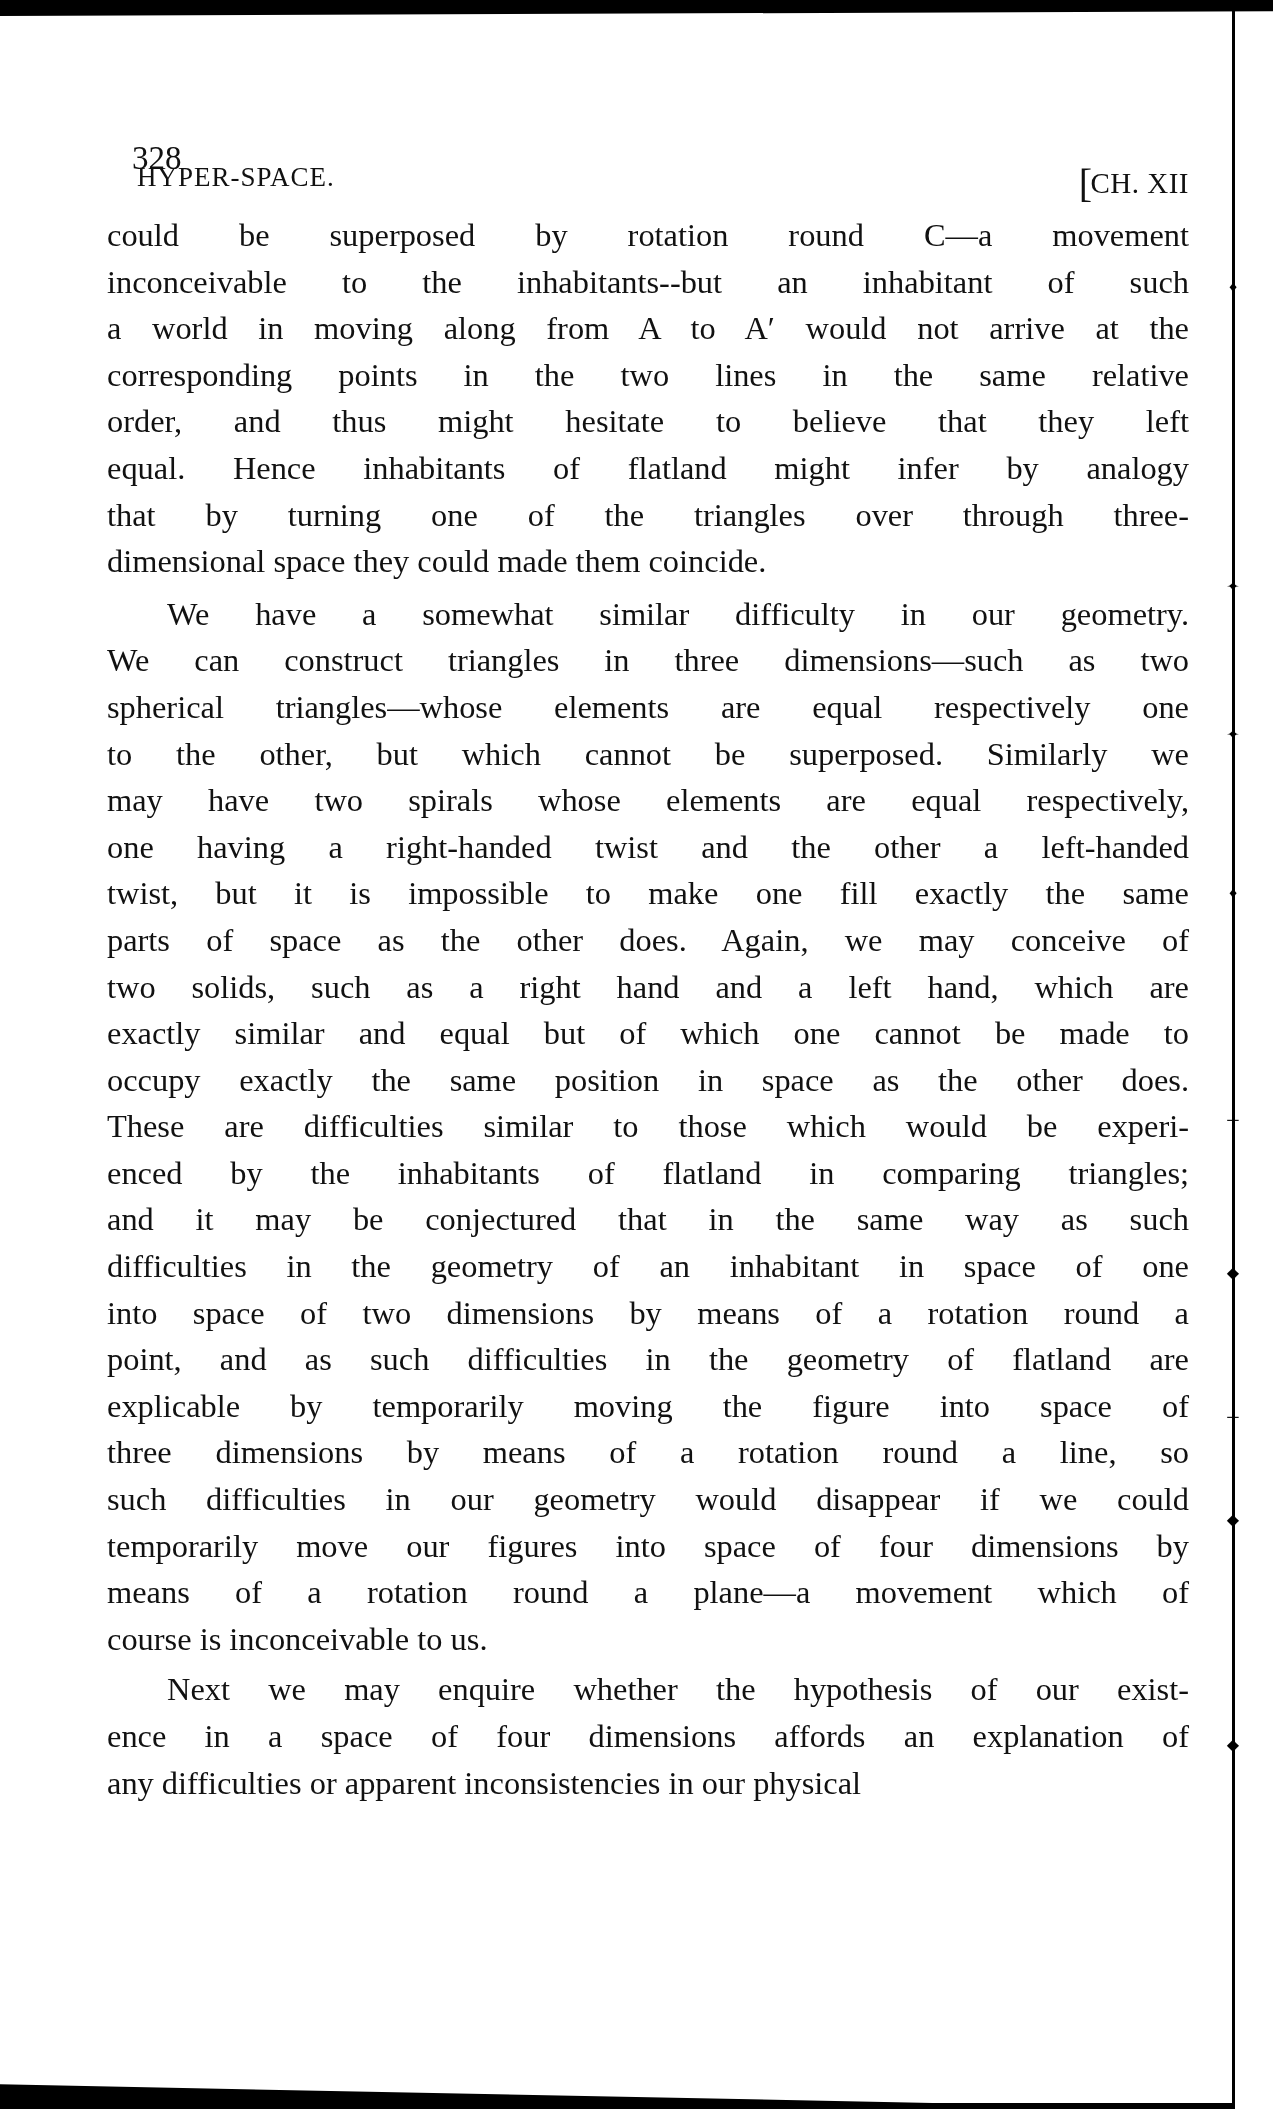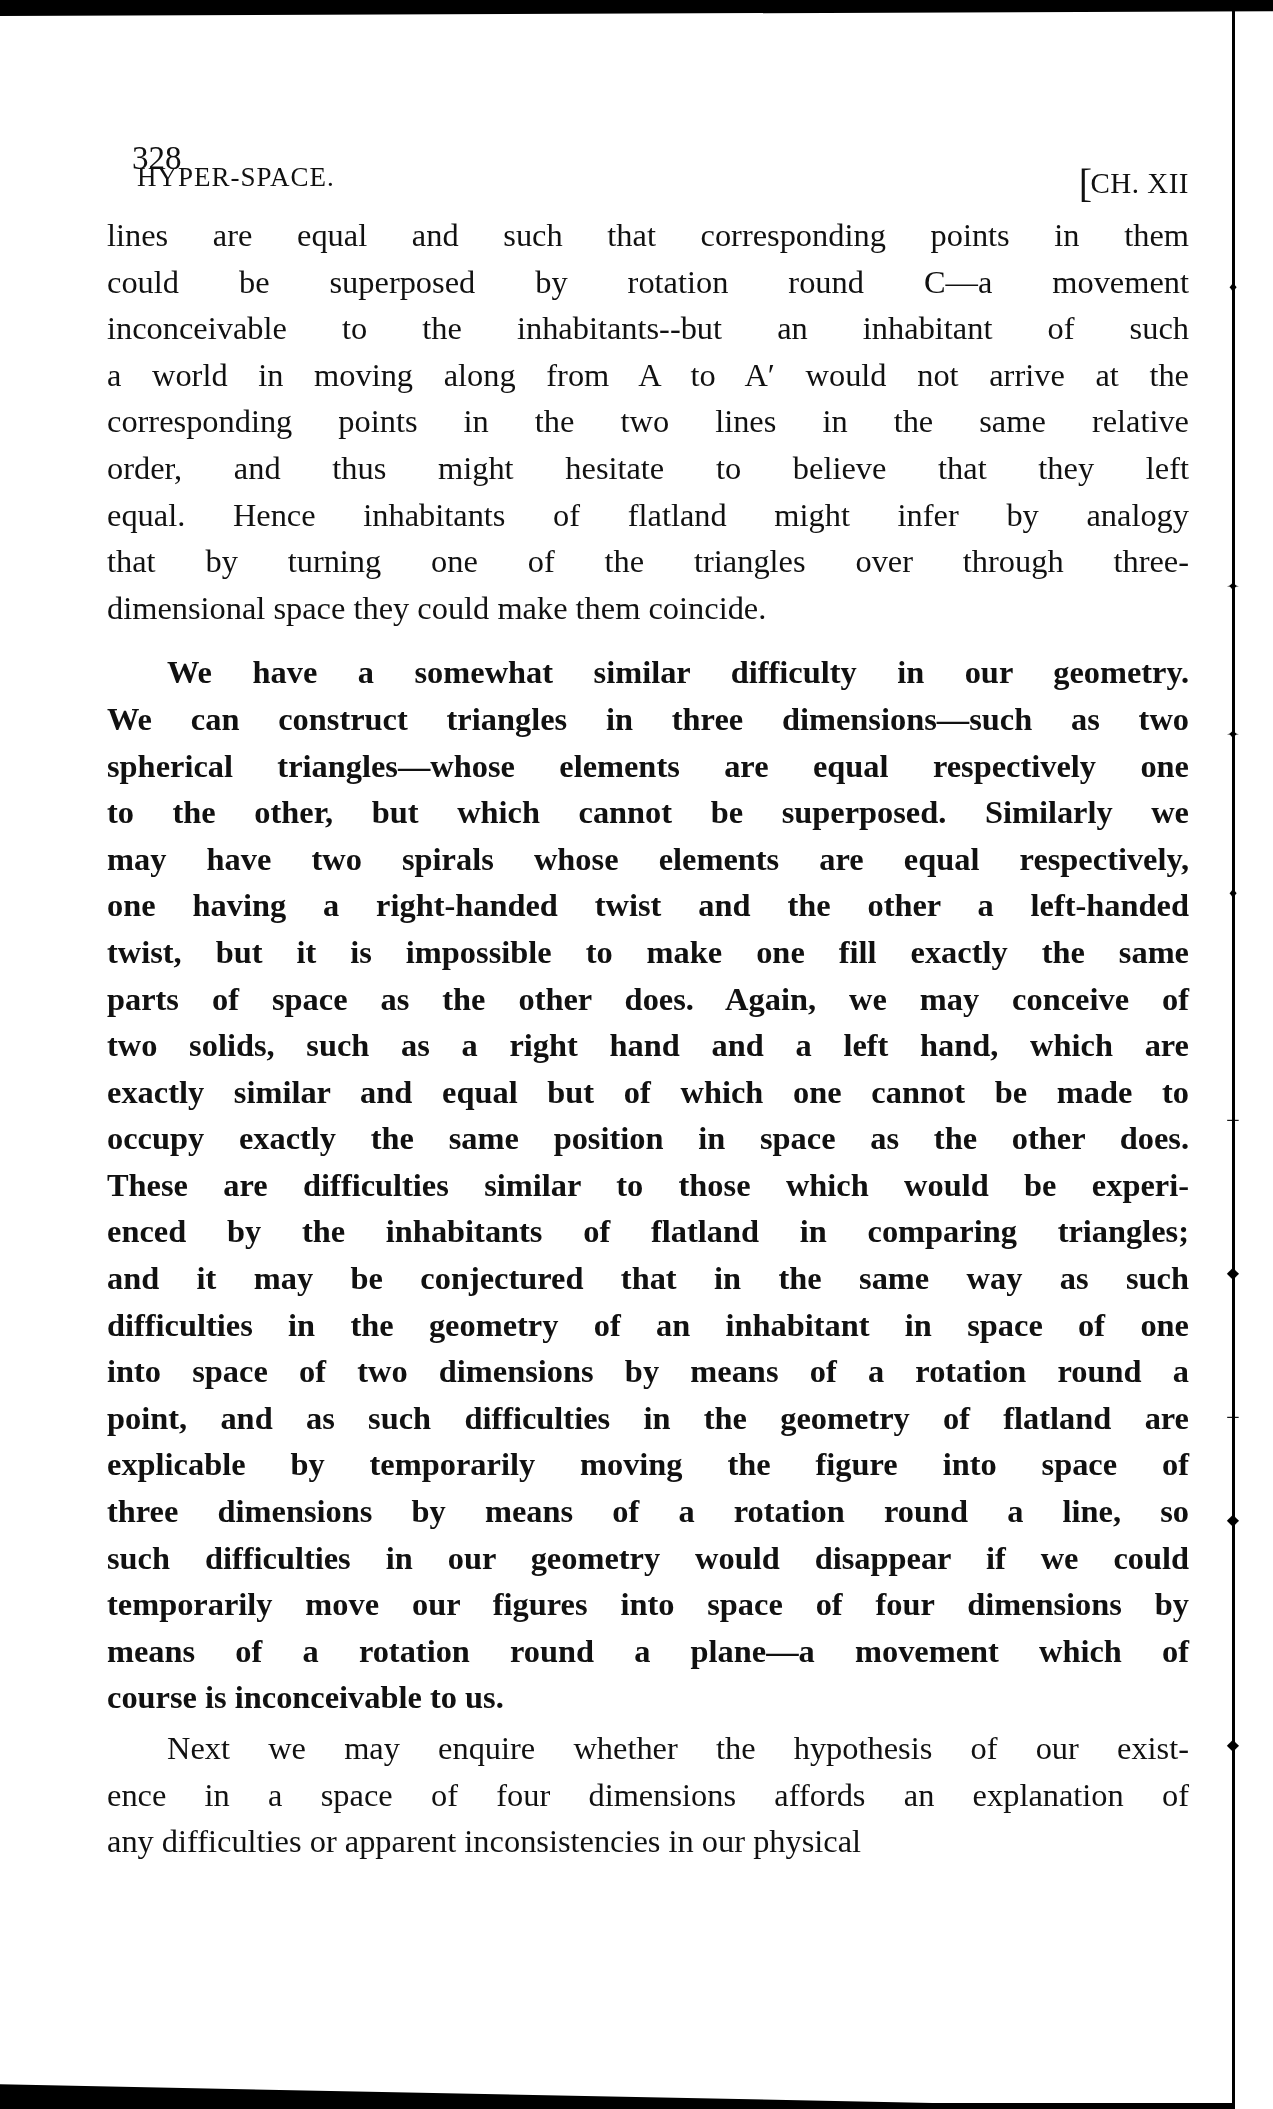--- a/index.html
+++ b/index.html
@@ -97,21 +97,21 @@
       display: block;
       white-space: nowrap;
       text-align: justify;
       text-align-last: justify;
     }
     .line.last {
       text-align-last: left;
     }
     .para-p2 .line:first-child { padding-left: 60px; }
     .para-p3 .line:first-child { padding-left: 60px; }
-    .para-p2 { margin-top: 18px; font-weight: bold; }
+    .para-p2 { margin-top: 6px; }
     .para-p3 { margin-top: 4px; }
   </style>
 </head>
 <body>
 
 <div class="scan-border-top"></div>
 <div class="scan-border-bottom"></div>
 <div class="scan-border-bottom-base"></div>
 <div class="binding-rule"></div>
 <div id="binding-marks">
@@ -128,29 +128,28 @@
 
 <div class="page">
   <div class="running-head">
     <span class="page-number">328</span>
     <span class="running-title">HYPER-SPACE.</span>
     <span class="chapter-ref"><span class="chapter-bracket">[</span><span>CH. XII</span></span>
   </div>
 
   <div class="body-text">
     <div class="para para-p1">
-        <span class="line">lines are equal and such that corresponding points in them</span>
         <span class="line">could be superposed by rotation round C—a movement</span>
         <span class="line">inconceivable to the inhabitants--but an inhabitant of such</span>
         <span class="line">a world in moving along from A to A′ would not arrive at the</span>
         <span class="line">corresponding points in the two lines in the same relative</span>
         <span class="line">order, and thus might hesitate to believe that they left</span>
         <span class="line">equal.  Hence inhabitants of flatland might infer by analogy</span>
         <span class="line">that by turning one of the triangles over through three-</span>
-        <span class="line last">dimensional space they could make them coincide.</span>
+        <span class="line last">dimensional space they could made them coincide.</span>
       </div>
     <div class="para para-p2">
         <span class="line">We have a somewhat similar difficulty in our geometry.</span>
         <span class="line">We can construct triangles in three dimensions—such as two</span>
         <span class="line">spherical triangles—whose elements are equal respectively one</span>
         <span class="line">to the other, but which cannot be superposed.  Similarly we</span>
         <span class="line">may have two spirals whose elements are equal respectively,</span>
         <span class="line">one having a right-handed twist and the other a left-handed</span>
         <span class="line">twist, but it is impossible to make one fill exactly the same</span>
         <span class="line">parts of space as the other does.  Again, we may conceive of</span>

